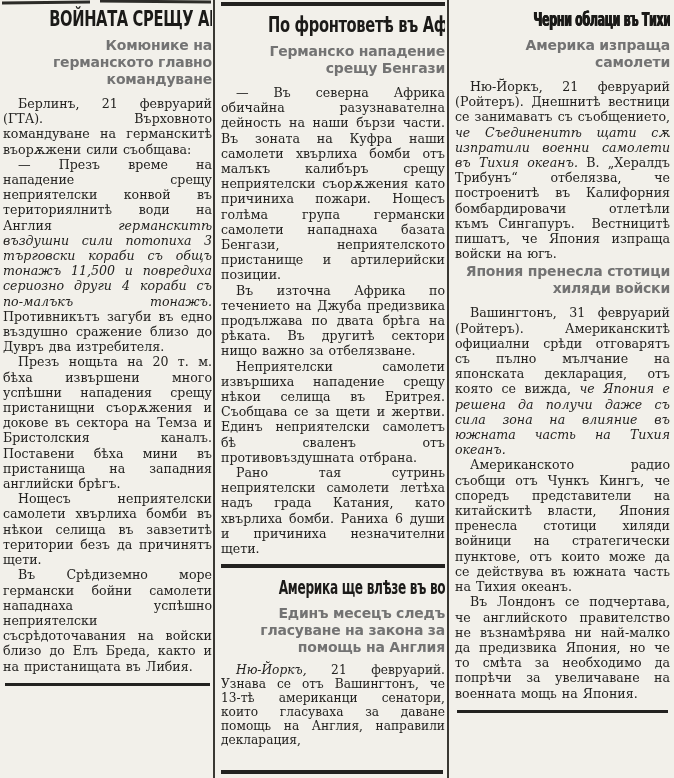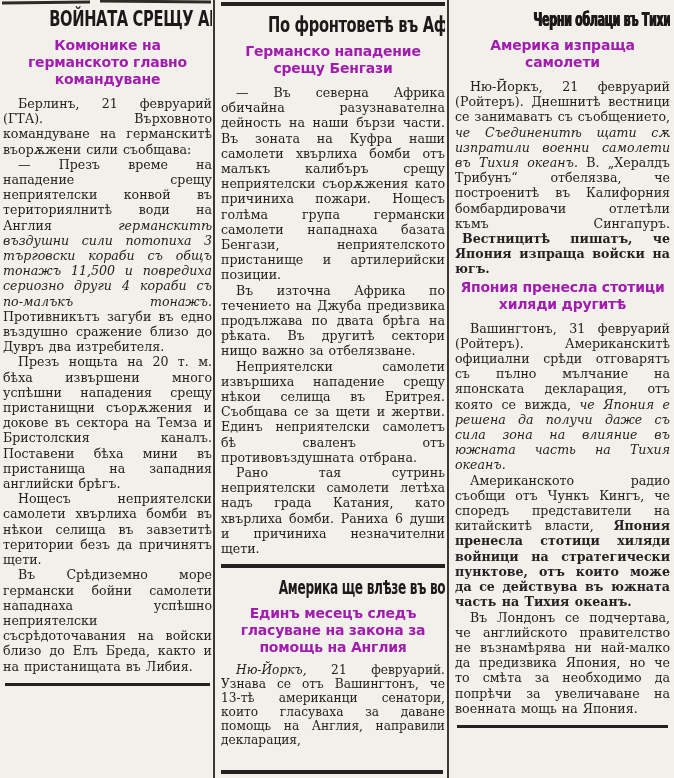--- a/index.html
+++ b/index.html
@@ -21,29 +21,29 @@
   
   .headline{text-align:center;margin:6px 0 3px;line-height:26px;white-space:nowrap;
             font-family:"DejaVu Sans","Liberation Sans",sans-serif;font-weight:bold;color:#1b1a18;}
   .hl-inner{display:inline-block;transform-origin:center top;letter-spacing:-0.5px;}
   .hl-a .hl-inner{font-size:21px;transform:scaleX(0.70);}
   .hl-m .hl-inner{font-size:19px;transform:scaleX(0.64);}
   .hl-b .hl-inner{font-size:20px;transform:scaleX(0.55);
                   text-shadow:0.8px 0 0 #1b1a18,-0.8px 0 0 #1b1a18;}
   
   .subhead{font-family:"DejaVu Sans","Liberation Sans",sans-serif;font-weight:bold;
-           font-size:14px;line-height:17px;text-align:center;margin:2px 0 8px;
-           letter-spacing:-0.2px;color:#a21caf;}
+           font-size:14px;line-height:17px;text-align:right;margin:2px 0 8px;
+           letter-spacing:-0.2px;color:#737373;}
   
   .para{margin:0;font-size:12.6px;line-height:15.2px;text-align:justify;
         text-indent:15px;word-spacing:1px;}
   .para.tight{font-size:12.2px;line-height:13.9px;}
   .seg-n{font-style:normal;font-weight:normal;}
   .seg-i{font-style:italic;}
-  .seg-b{font-weight:bold;margin-left:7px;}
+  .seg-b{font-weight:normal;margin-left:7px;}
   
   .rule{background:#232220;height:3px;margin:9px 2px 6px;}
   .rule.heavy{height:4px;margin:8px 0 6px;}
   .rule.top{margin:2px 0 5px;}
   .rule.bottom{position:absolute;left:0;right:2px;bottom:4px;height:4px;margin:0;}
 </style>
 </head>
 <body>
 
 <div class="page">
@@ -72,19 +72,19 @@
       <div class="rule heavy"></div>
       <div class="headline hl-m"><span class="hl-inner">Америка ще влѣзе въ войната</span></div>
       <div class="subhead">Единъ месецъ следъ гласуване на закона за помощь на Англия</div>
       <p class="para tight"><span class="seg-i">Ню-Йоркъ,</span><span class="seg-n"> 21 февруарий. Узнава се отъ Вашингтонъ, че 13-тѣ американци сенатори, които гласуваха за даване помощь на Англия, направили декларация, </span></p>
       <div class="rule heavy bottom"></div>
     </div>
   <div class="col" id="col3">
       <div class="headline hl-b"><span class="hl-inner">Черни облаци въ Тихия океанъ</span></div>
       <div class="subhead">Америка изпраща самолети</div>
       <p class="para"><span class="seg-n">Ню-Йоркъ, 21 февруарий (Ройтеръ). Днешнитѣ вестници се занимаватъ съ съобщението, </span><span class="seg-i">че Съединенитѣ щати сѫ изпратили военни самолети въ Тихия океанъ.</span><span class="seg-n"> В. „Хералдъ Трибунъ“ отбелязва, че построенитѣ въ Калифорния бомбардировачи отлетѣли къмъ Сингапуръ. </span><span class="seg-b">Вестницитѣ пишатъ, че Япония изпраща войски на югъ.</span></p>
-      <div class="subhead">Япония пренесла стотици хиляди другитѣ</div>
+      <div class="subhead">Япония пренесла стотици хиляди войски</div>
       <p class="para"><span class="seg-n">Вашингтонъ, 31 февруарий (Ройтеръ). Американскитѣ официални срѣди отговарятъ съ пълно мълчание на японската декларация, отъ която се вижда, </span><span class="seg-i">че Япония е решена да получи даже съ сила зона на влияние въ южната часть на Тихия океанъ.</span></p>
       <p class="para"><span class="seg-n">Американското радио съобщи отъ Чункъ Кингъ, че споредъ представители на китайскитѣ власти, </span><span class="seg-b">Япония пренесла стотици хиляди войници на стратегически пунктове, отъ които може да се действува въ южната часть на Тихия океанъ.</span></p>
       <p class="para"><span class="seg-n">Въ Лондонъ се подчертава, че английското правителство не възнамѣрява ни най-малко да предизвика Япония, но че то смѣта за необходимо да попрѣчи за увеличаване на военната мощь на Япония.</span></p>
       <div class="rule "></div>
     </div>
 </div>
 
 </body></html>

